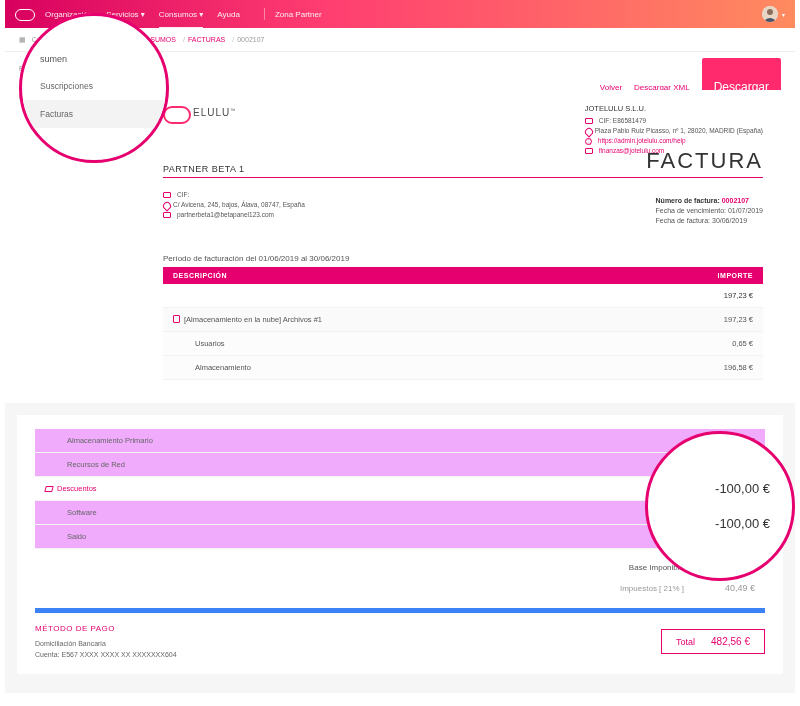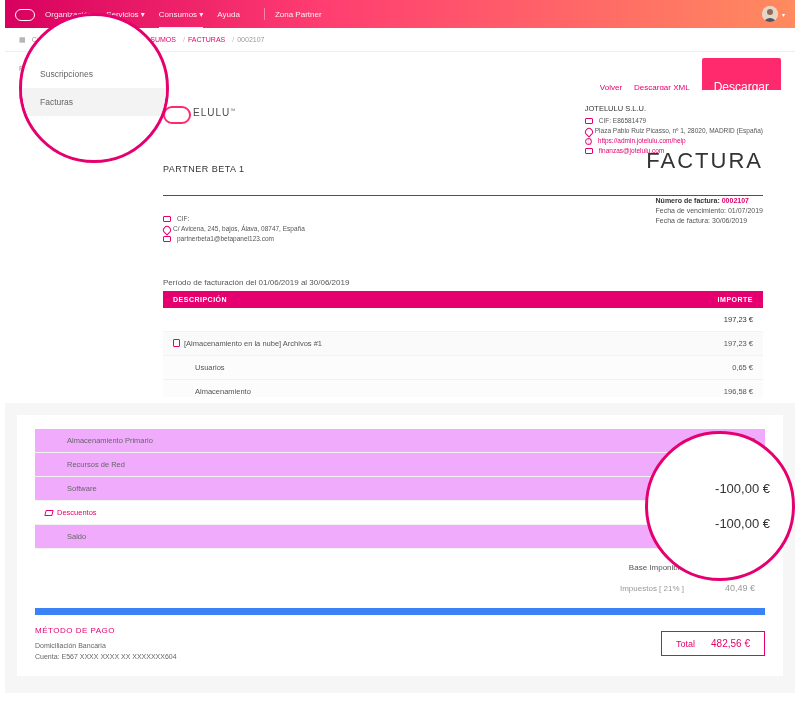--- a/index.html
+++ b/index.html
@@ -47,21 +47,21 @@
 .brand-logo{width:26px;height:18px;position:relative;margin-right:4px}
 .brand-logo:before{content:"";position:absolute;width:24px;height:14px;border:2px solid #ff2a6d;border-radius:10px;top:2px}
 .brand-text{font-size:10px;color:#4a4a4a;letter-spacing:1px}
 .brand-text sup{font-size:5px}
 
 .company-block{position:absolute;right:18px;top:14px;font-size:6.5px;color:#555;text-align:left;line-height:10px}
 .company-block .cname{font-weight:normal;color:#333;font-size:7.5px;margin-bottom:2px}
 .company-block .line{display:flex;align-items:center;gap:3px}
 .company-block a{color:#e6006f;text-decoration:none}
 
-.partner-row{display:flex;justify-content:space-between;align-items:flex-end;border-bottom:1px solid #e6006f;padding-bottom:21px;margin-bottom:18px}
+.partner-row{display:flex;justify-content:space-between;align-items:flex-end;border-bottom:1px solid #e6006f;padding-bottom:3px;margin-bottom:12px}
 .partner-name{font-size:9px;color:#333;letter-spacing:0.5px}
 .factura-title{font-size:22px;color:#333;letter-spacing:2px;font-weight:400}
 
 .partner-details{font-size:6.5px;color:#555;line-height:10px}
 .partner-details .line{display:flex;align-items:center;gap:3px}
 
 .invoice-meta{position:absolute;right:18px;top:106px;font-size:7px;color:#555;line-height:10px}
 .invoice-meta b{color:#333}
 .invoice-meta .num{color:#e6006f;font-weight:bold}
 
@@ -89,21 +89,21 @@
 .trow2.disc{color:#333}
 .trow2.disc .desc{color:#e6006f;display:flex;align-items:center;gap:4px}
 .tag-icon{display:inline-block;width:8px;height:6px;border:1px solid #e6006f;border-radius:1px;transform:skewX(-15deg)}
 
 .totals{margin-top:4px}
 .totline{display:flex;justify-content:flex-end;align-items:baseline;gap:1px;font-size:8px;color:#555;padding:5px 10px}
 .totline .val{font-size:13px;color:#333;min-width:70px;text-align:right}
 .totline.tax{color:#999}
 .totline.tax .val{font-size:9px;color:#999}
 
-.foot{display:flex;justify-content:space-between;align-items:center;margin-top:10px;border-top:7px solid #3b82f6;padding-top:10px}
+.foot{display:flex;justify-content:space-between;align-items:center;margin-top:10px;border-top:5px solid #3b82f6;padding-top:10px}
 .pay-method{font-size:7px;color:#666;line-height:11px}
 .pay-method .pmtitle{color:#e6006f;font-size:8px;letter-spacing:0.5px;margin-bottom:4px}
 .total-box{border:1.5px solid #e6006f;padding:6px 14px;display:flex;align-items:center;gap:16px;color:#e6006f;font-size:9px}
 .total-box .tv{font-weight:normal;font-size:10px}
 
 
 .bubble2{position:absolute;right:0;top:28px;width:150px;height:150px;border:3px solid #e6006f;border-radius:50%;background:#fff;z-index:10;display:flex;flex-direction:column;justify-content:center;align-items:flex-end;padding-right:22px}
 .bubble2 .bval{font-size:13px;color:#333;margin:10px 0}
 </style>
 </head>
@@ -224,49 +224,50 @@
       <span class="desc">Usuarios</span>
       <span>0,65 €</span>
     </div>
     <div class="trow sub">
       <span class="desc">Almacenamiento</span>
       <span>196,58 €</span>
     </div>
   </div>
 
   <div class="bubble1">
+    <div class="menu-title">sumen</div>
     <div class="menu-item">Suscripciones</div>
     <div class="menu-item active">Facturas</div>
   </div>
 </div>
 
 <div class="gap"></div>
 
 <div class="panel2">
   <div class="card2">
     <div class="trow2 sub">
       <span>Almacenamiento Primario</span>
       <span>146,24 €</span>
     </div>
     <div class="trow2 sub">
       <span>Recursos de Red</span>
-        <span></span>
-    </div>
-    <div class="trow2 sub">
-      <span>Software</span>
         <span></span>
     </div>
     <div class="trow2 disc">
       <span class="desc">
           <span class="tag-icon"></span>
           <span>Descuentos</span>
         </span>
       <span></span>
     </div>
     <div class="trow2 sub">
+      <span>Software</span>
+        <span></span>
+    </div>
+    <div class="trow2 sub">
       <span>Saldo</span>
         <span></span>
     </div>
 
     <div class="totals">
       <div class="totline">
         <span>Base Imponible</span>
         <span class="val">398,81 €</span>
       </div>
       <div class="totline tax">

